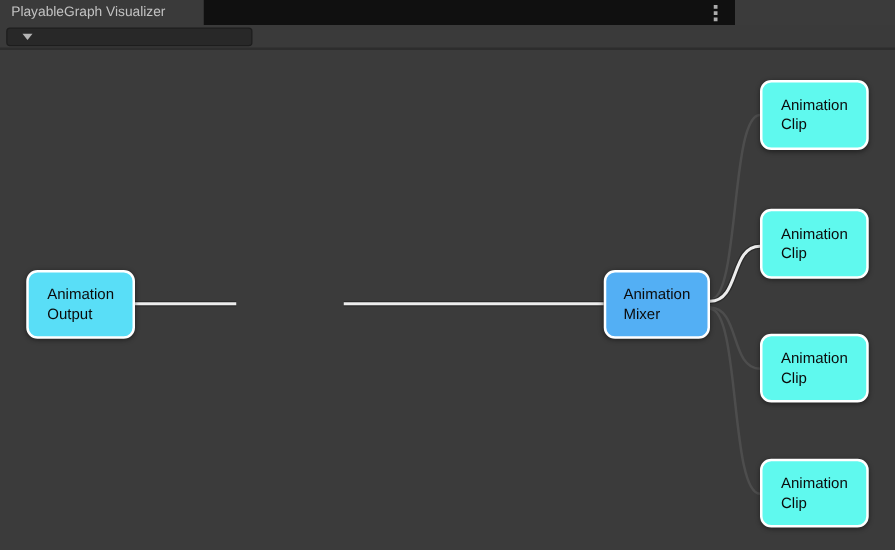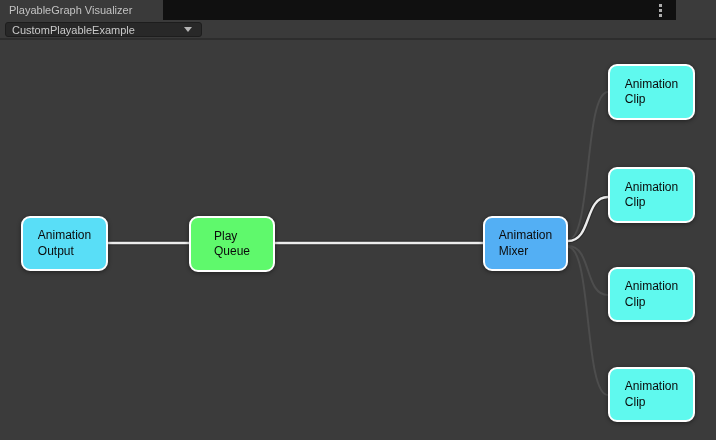--- a/index.html
+++ b/index.html
@@ -12,21 +12,21 @@
     overflow: hidden;
     background: #3B3B3B;
     font-family: "Liberation Sans", "DejaVu Sans", sans-serif;
     -webkit-font-smoothing: antialiased;
   }
 
   
   .titlebar {
     position: absolute;
     left: 0; top: 0;
-    width: 676px; height: 20px;
+    width: 588px; height: 20px;
     background: #101010;
     z-index: 30;
   }
   .tab {
     position: absolute;
     left: 0; top: 0;
     width: 163px; height: 20px;
     background: #3A3A3A;
     display: flex;
     align-items: center;
@@ -138,24 +138,20 @@
         <path d="M 568 241 C 592 241, 584 197, 608 197" stroke="rgba(15,15,15,0.35)" stroke-width="4.5"></path>
         <path d="M 568 241 C 592 241, 584 197, 608 197" stroke="#EDEDED" stroke-width="2.4"></path>
         <path d="M 568 246 C 592 246, 584 295, 608 295" stroke="#4D4D4D" stroke-width="2"></path>
         <path d="M 568 247 C 592 247, 584 395, 608 395" stroke="#4D4D4D" stroke-width="2"></path>
       </svg>
 
   <div class="node" style="left: 21px; top: 216px; width: 87px; height: 55px; background: rgb(89, 222, 247);">
         <span class="node-label">Animation
 Output</span>
       </div>
-      <div class="node" style="left: 189px; top: 216px; width: 86px; height: 56px; background: rgb(95, 249, 108);">
-        <span class="node-label">Play
-Queue</span>
-      </div>
       <div class="node" style="left: 483px; top: 216px; width: 85px; height: 55px; background: rgb(83, 175, 244);">
         <span class="node-label">Animation
 Mixer</span>
       </div>
       <div class="node" style="left: 608px; top: 64px; width: 87px; height: 56px; background: rgb(95, 249, 238);">
         <span class="node-label">Animation
 Clip</span>
       </div>
       <div class="node" style="left: 608px; top: 167px; width: 87px; height: 56px; background: rgb(95, 249, 238);">
         <span class="node-label">Animation
@@ -166,21 +162,20 @@
 Clip</span>
       </div>
       <div class="node" style="left: 608px; top: 367px; width: 87px; height: 55px; background: rgb(95, 249, 238);">
         <span class="node-label">Animation
 Clip</span>
       </div>
     </div>
 
   <div class="toolbar">
     <div class="dropdown">
-      <span class="dropdown-value">CustomPlayableExample</span>
       <span class="chevron"></span>
     </div>
   </div>
 
   <div class="titlebar">
     <div class="tab">
       <span class="tab-label">PlayableGraph Visualizer</span>
     </div>
     <div class="kebab">
       <i></i>

